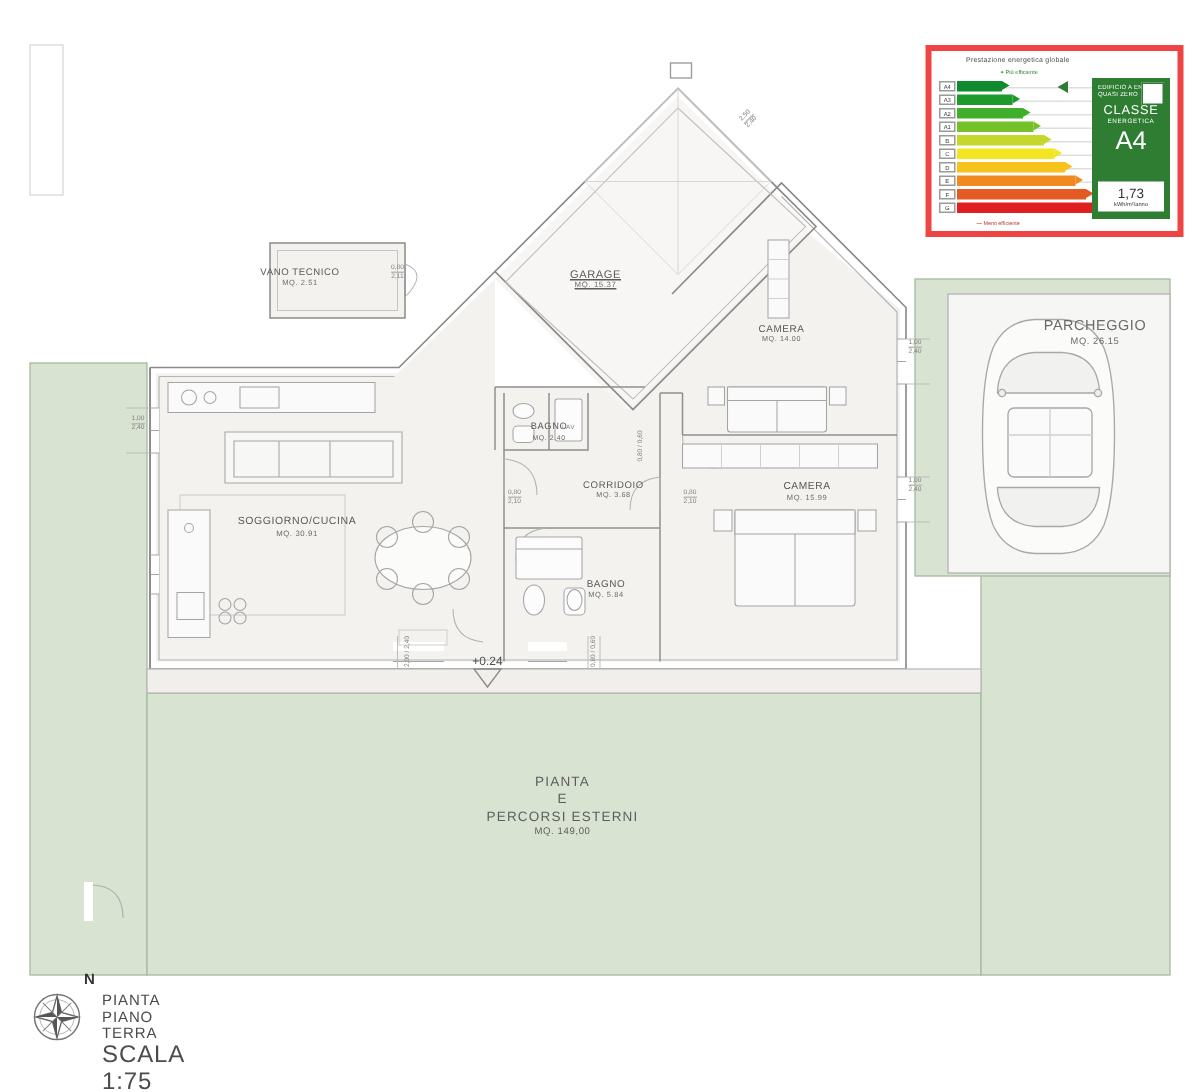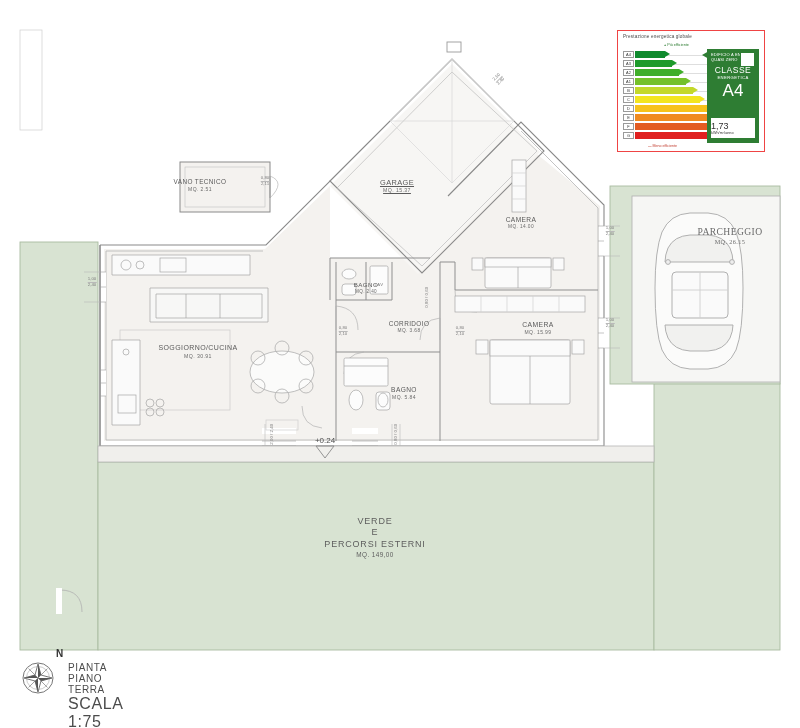--- a/index.html
+++ b/index.html
@@ -6,36 +6,36 @@
   body{width:800px;height:728px;font-family:"Liberation Sans",sans-serif;overflow:hidden;position:relative;}
   #sheet{position:absolute;left:0;top:0;width:800px;height:728px;background:#ffffff;}
   .abs{position:absolute;}
   .lbl{color:#5a5a5a;text-align:center;letter-spacing:.4px;line-height:1.25;white-space:nowrap;}
   .room-name{font-size:7.2px;color:#595959;}
   .room-area{font-size:5.4px;color:#6b6b6b;}
   .dim{font-size:4.4px;color:#808080;text-align:center;line-height:1.05;white-space:nowrap;}
   .tiny{font-size:4.2px;color:#7d7d7d;}
   svg{display:block;overflow:visible;}
   
-  #energy{position:absolute;left:617px;top:30px;width:146px;height:120px;background:#ffffff;border:1px solid #ef4444;}
+  #energy{position:absolute;left:617px;top:30px;width:146px;height:120px;background:#ffffff;border:4px solid #ef4444;padding-left:18px;}
   #energy .ehead{font-size:4.6px;color:#4a4a4a;padding:3px 0 0 5px;letter-spacing:.2px;}
   .ebarrow{position:absolute;height:7.4px;display:flex;align-items:center;}
   .eclass{width:11px;height:7.4px;border:.6px solid #9a9a9a;background:#fff;font-size:3.9px;color:#333;
           display:flex;align-items:center;justify-content:center;box-sizing:border-box;}
   .ebar{height:7.4px;position:relative;}
   .ebar:after{content:"";position:absolute;right:-3.6px;top:0;width:0;height:0;
               border-top:3.7px solid transparent;border-bottom:3.7px solid transparent;}
   .eline{position:absolute;left:27px;right:8px;height:0;border-top:.5px solid #dedede;}
   #egreen{position:absolute;right:5px;top:18px;width:52px;height:94px;background:#2e7d33;color:#fff;}
   .gtxt{font-size:4px;line-height:1.35;padding:3px 4px 0 4px;letter-spacing:.2px;}
   .gbox{position:absolute;right:4px;top:3px;width:13px;height:13px;background:#fff;border:.6px solid #2e7d33;}
   .gclasse{font-size:8.5px;text-align:center;margin-top:2px;letter-spacing:.5px;}
   .generg{font-size:4.2px;text-align:center;letter-spacing:.4px;}
   .ga4{font-size:17px;text-align:center;font-weight:400;line-height:1;margin-top:2px;}
-  .gval{position:absolute;left:4px;right:4px;bottom:5px;background:#fff;color:#333;padding:3px 0;}
+  .gval{position:absolute;left:4px;right:4px;bottom:5px;background:#fff;color:#333;text-align:center;padding:3px 0;}
   .gnum{font-size:9px;}
   .gunit{font-size:3.8px;}
   .efoot{position:absolute;left:30px;bottom:3px;font-size:3.6px;color:#c0392b;}
   .etop{position:absolute;left:46px;top:12px;font-size:3.8px;color:#2f7d33;}
   
   #titleblock{position:absolute;left:20px;top:648px;}
   .tb-line1{font-size:10px;color:#4c4c4c;letter-spacing:.6px;}
   .tb-line2{font-size:16px;color:#4c4c4c;letter-spacing:.6px;}
   .ntext{position:absolute;left:36px;top:0px;font-size:10px;font-weight:bold;color:#333;}
 </style>
@@ -328,29 +328,29 @@
   <div class="abs lbl" style="left:404px;top:386px;transform:translate(-50%,0);">
     <div class="room-name" style="font-size:6.6px">BAGNO</div>
     <div class="room-area" style="font-size:5.0px">MQ. 5.84</div>
   </div>
 
   <div class="abs lbl" style="left:198px;top:344px;transform:translate(-50%,0);">
     <div class="room-name" style="font-size:7.0px">SOGGIORNO/CUCINA</div>
     <div class="room-area" style="font-size:5.2px">MQ. 30.91</div>
   </div>
 
-  <div class="abs lbl" style="left:730px;top:226px;transform:translate(-50%,0);font-family:Liberation Serif, serif;">
+  <div class="abs lbl" style="left:730px;top:212px;transform:translate(-50%,0);">
     <div class="room-name" style="font-size:9.6px;color:#6a6a6a">PARCHEGGIO</div>
     <div class="room-area" style="font-size:6.2px">MQ. 26.15</div>
   </div>
 
   <div class="abs lbl tiny" style="left:379px;top:282px;transform:translate(-50%,0);">LAV</div>
 
   <div class="abs lbl" style="left:375px;top:516px;transform:translate(-50%,0);color:#5e5e5e;">
-    <div style="font-size:9px;letter-spacing:.8px">VERDE</div>
+    <div style="font-size:9px;letter-spacing:.8px">PIANTA</div>
     <div style="font-size:9px;letter-spacing:.8px">E</div>
     <div style="font-size:9px;letter-spacing:.8px">PERCORSI ESTERNI</div>
     <div style="font-size:6.4px;margin-top:1px">MQ. 149,00</div>
   </div>
 
   <div class="abs" style="left:325px;top:436px;transform:translate(-50%,0);font-size:8px;color:#4d4d4d;">+0.24</div>
 
   <div class="abs dim" style="left:92px;top:277px;transform:translate(-50%,0);">
     <div>1,00</div>
     <div style="border-top:.5px solid #b9b9b9;padding-top:.5px">2,40</div>

